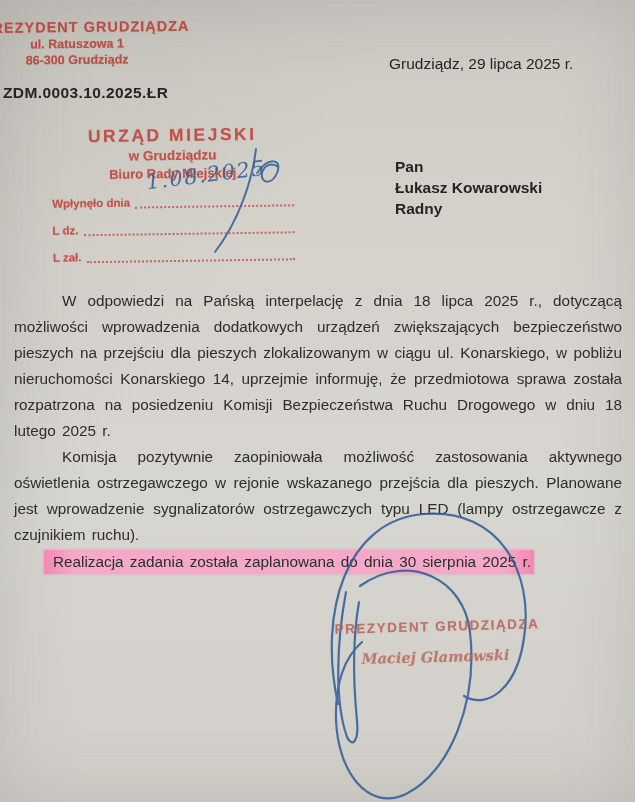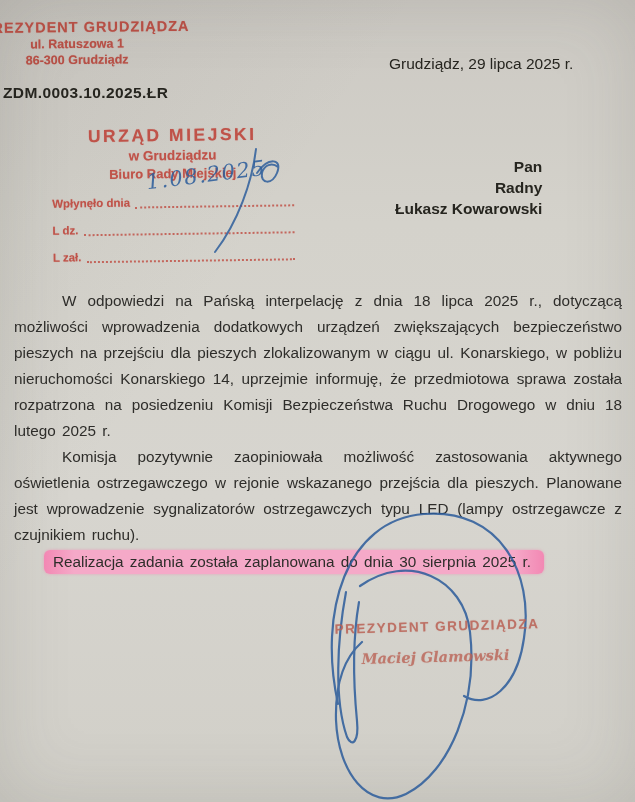--- a/index.html
+++ b/index.html
@@ -42,28 +42,28 @@
   .received-stamp .row .dots{flex:1;border-bottom:2px dotted rgba(191,74,64,.85);height:12px;}
   
   .handwritten-date{
     position:absolute;left:146px;top:163px;
     font-family:"DejaVu Serif", serif;font-style:italic;
     font-size:21px;color:#2f5f9c;letter-spacing:1.5px;
     transform:rotate(-7deg);opacity:.88;
   }
   svg.overlay{position:absolute;left:0;top:0;pointer-events:none;}
   
-  .addressee{position:absolute;left:395px;top:156px;font-size:15.5px;font-weight:bold;line-height:21px;color:#26251f;text-align:right;}
+  .addressee{position:absolute;left:395px;top:156px;font-size:15.5px;font-weight:bold;line-height:21px;color:#26251f;}
   
   .body-text{position:absolute;left:14px;top:288px;width:608px;font-size:15.3px;line-height:26px;color:#2e2d2a;}
   .body-text p{margin:0;text-align:justify;text-indent:48px;word-spacing:2px;}
   .hl-line{margin-top:1px !important;text-indent:30px !important;}
   .hl-line mark{
     background:linear-gradient(90deg, rgba(244,132,178,.95), #f5a9c8 6%, #f5a9c8 94%, rgba(244,132,178,.95));
-    color:#2e2d2a;padding:3px 13px 4px 9px;border-radius:6px;
+    color:#2e2d2a;padding:3px 3px 4px 9px;border-radius:0;
     box-shadow:0 0 3px rgba(242,130,175,.6);
   }
   
   .president-stamp{
     position:absolute;left:335px;top:619px;width:200px;text-align:center;
     transform:rotate(-1.6deg);color:rgba(186,98,84,.78);
     text-shadow:0 0 1px rgba(186,98,84,.4);
   }
   .president-stamp .pt{font-size:13.5px;font-weight:bold;letter-spacing:1.5px;white-space:nowrap;}
   .president-stamp .pn{font-family:"DejaVu Serif", serif;font-style:italic;font-weight:bold;font-size:14.5px;margin-top:14px;color:rgba(186,98,84,.68);}
@@ -105,22 +105,22 @@
 
   <svg class="overlay" width="635" height="802" viewBox="0 0 635 802">
     <g fill="none" stroke="#2f5f9c" stroke-width="2" stroke-linecap="round" opacity="0.85">
       <path d="M 256 149 C 252 182, 238 222, 215 252"></path>
       <path d="M 257 173 C 268 157, 283 158, 277 173 C 272 185, 260 184, 262 173 C 264 165, 272 162, 278 167"></path>
     </g>
   </svg>
 
   <div class="addressee">
     <div>Pan</div>
+    <div>Łukasz Kowarowski</div>
     <div>Radny</div>
-    <div>Łukasz Kowarowski</div>
   </div>
 
   <div class="body-text">
     <p>W odpowiedzi na Pańską interpelację z dnia 18 lipca 2025 r., dotyczącą możliwości wprowadzenia dodatkowych urządzeń zwiększających bezpieczeństwo pieszych na przejściu dla pieszych zlokalizowanym w ciągu ul. Konarskiego, w pobliżu nieruchomości Konarskiego 14, uprzejmie informuję, że przedmiotowa sprawa została rozpatrzona na posiedzeniu Komisji Bezpieczeństwa Ruchu Drogowego w dniu 18 lutego 2025 r.</p>
     <p>Komisja pozytywnie zaopiniowała możliwość zastosowania aktywnego oświetlenia ostrzegawczego w rejonie wskazanego przejścia dla pieszych. Planowane jest wprowadzenie sygnalizatorów ostrzegawczych typu LED (lampy ostrzegawcze z czujnikiem ruchu).</p>
     <p class="hl-line"><mark>Realizacja zadania została zaplanowana do dnia 30 sierpnia 2025 r.</mark></p>
   </div>
 
   <svg class="overlay" width="635" height="802" viewBox="0 0 635 802">
     <g fill="none" stroke="#2c5c9b" stroke-width="2.2" stroke-linecap="round" opacity="0.85">

